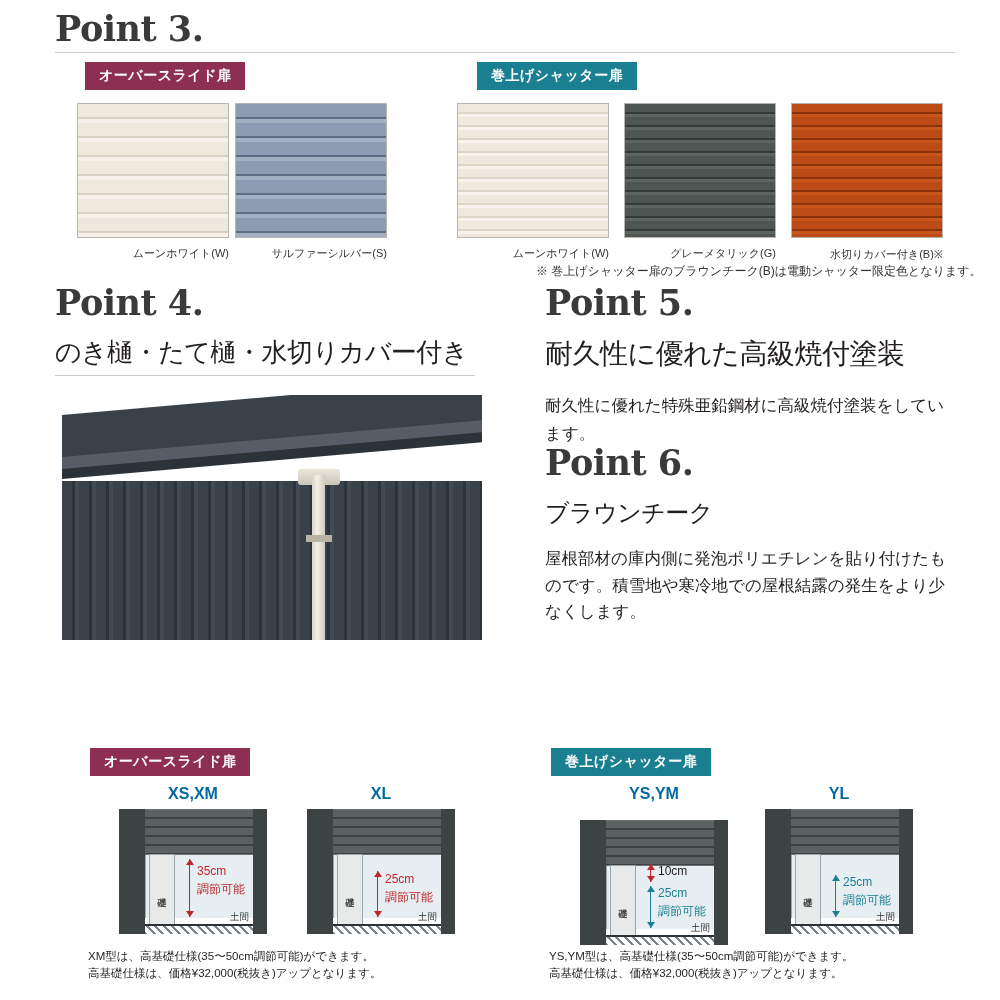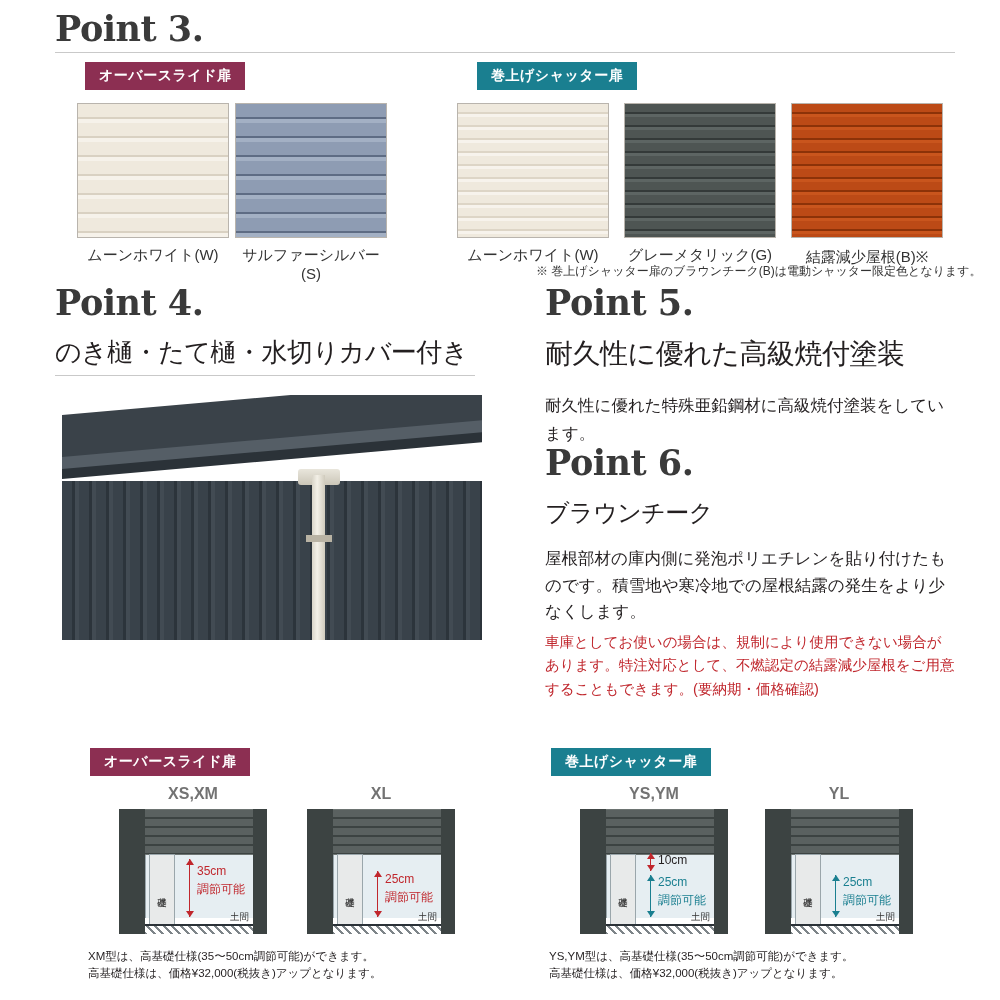--- a/index.html
+++ b/index.html
@@ -46,22 +46,22 @@
   .badge.maroon { background:#8c2f52; }
   .badge.teal   { background:#1a7f90; }
 
   .swatch-wrap { position:absolute; }
   .swatch {
     width:152px; height:135px;
     border:1px solid #b9b4ad;
   }
   .swatch-cap {
     margin-top:8px;
-    text-align:center;
-    font-size:15px;
+    text-align:right;
+    font-size:11px;
     color:#333;
     width:152px;
   }
   
   .slat-white {
     background:
       repeating-linear-gradient(to bottom,
         #efe9dd 0px, #efe9dd 13px,
         #d9d1c2 13px, #d9d1c2 15px,
         #f6f2ea 15px, #f6f2ea 19px);
@@ -160,21 +160,21 @@
 
   #p6 { position:absolute; left:545px; top:442px; width:410px; }
   #p6 .sub { font-size:24px; margin-top:14px; letter-spacing:-0.5px; }
   #p6 .body { font-size:16.5px; line-height:1.62; margin-top:16px; }
   #p6 .warn { color:#c0272d; font-size:14.5px; line-height:1.6; margin-top:6px; }
 
   
   #p7 { position:absolute; left:0; top:672px; width:1000px; }
 
   .diagram-group { position:absolute; }
-  .dg-label { font-size:16px; text-align:center; font-weight:bold; color:#737373; }
+  .dg-label { font-size:16px; text-align:center; font-weight:bold; color:#0369a1; }
 
   .diag {
     position:relative;
     width:148px; height:125px;
     background:#ffffff;
   }
   .diag .panel {
     position:absolute; left:0; top:0; width:148px; height:46px;
     background:
       repeating-linear-gradient(to bottom,
@@ -272,21 +272,21 @@
     <div class="swatch-wrap" style="left:457px; top:103px;">
       <div class="swatch slat-white2"></div>
       <div class="swatch-cap">ムーンホワイト(W)</div>
     </div>
     <div class="swatch-wrap" style="left:624px; top:103px;">
       <div class="swatch slat-gray"></div>
       <div class="swatch-cap">グレーメタリック(G)</div>
     </div>
     <div class="swatch-wrap" style="left:791px; top:103px;">
       <div class="swatch slat-brown"></div>
-      <div class="swatch-cap">結露減少屋根(B)※</div>
+      <div class="swatch-cap">水切りカバー付き(B)※</div>
     </div>
 
     <div class="note-small" style="left:536px; top:263px;">※ 巻上げシャッター扉のブラウンチーク(B)は電動シャッター限定色となります。</div>
   </section>
 
   <section id="p4">
     <div class="point-title">Point 4.</div>
     <div class="sub">のき樋・たて樋・水切りカバー付き</div>
   </section>
   <hr class="hr rule-mid">
@@ -304,21 +304,20 @@
   <section id="p5">
     <div class="point-title">Point 5.</div>
     <div class="sub">耐久性に優れた高級焼付塗装</div>
     <div class="body">耐久性に優れた特殊亜鉛鋼材に高級焼付塗装をしています。</div>
   </section>
 
   <section id="p6">
     <div class="point-title">Point 6.</div>
     <div class="sub">ブラウンチーク</div>
     <div class="body">屋根部材の庫内側に発泡ポリエチレンを貼り付けたものです。積雪地や寒冷地での屋根結露の発生をより少なくします。</div>
-    <div class="warn">車庫としてお使いの場合は、規制により使用できない場合があります。特注対応として、不燃認定の結露減少屋根をご用意することもできます。(要納期・価格確認)</div>
   </section>
 
   <section id="p7">
     
     
   </section>
 
   <div style="position:absolute; left:90px; top:748px;">
     <span class="badge maroon">オーバースライド扉</span>
   </div>
@@ -355,21 +354,21 @@
       <div class="arrow-lbl" style="left:78px; top:63px;">25cm</div>
       <div class="arrow-lbl" style="left:78px; top:81px;">調節可能</div>
       <div class="floor"></div>
       <div class="ground-hatch"></div>
       <div class="doma">土間</div>
     </div>
   </div>
 
   <div class="diagram-group" style="left:580px; top:785px;">
     <div class="dg-label" style="width:148px;">YS,YM</div>
-    <div class="diag" style="margin-top:6px;">
+    <div class="diag" style="margin-top:17px;">
       <div class="panel"></div>
       <div class="left-col"></div>
       <div class="right-col"></div>
       <div class="inner"></div>
       <div class="kiso">基礎</div>
       <div class="arrow" style="left:70px; top:44px; height:18px;"></div>
       <div class="arrow-lbl dark" style="left:78px; top:44px;">10cm</div>
       <div class="arrow teal" style="left:70px; top:66px; height:42px;"></div>
       <div class="arrow-lbl teal" style="left:78px; top:66px;">25cm</div>
       <div class="arrow-lbl teal" style="left:78px; top:84px;">調節可能</div>

